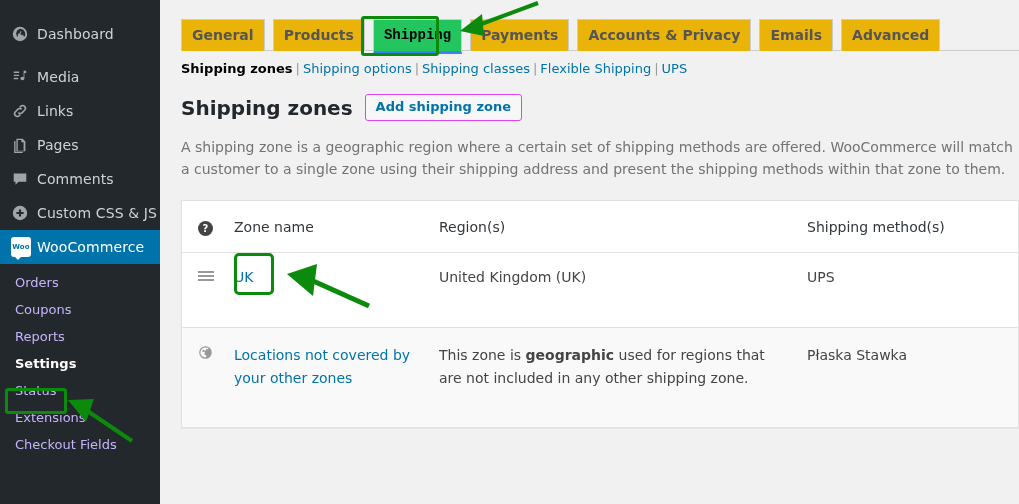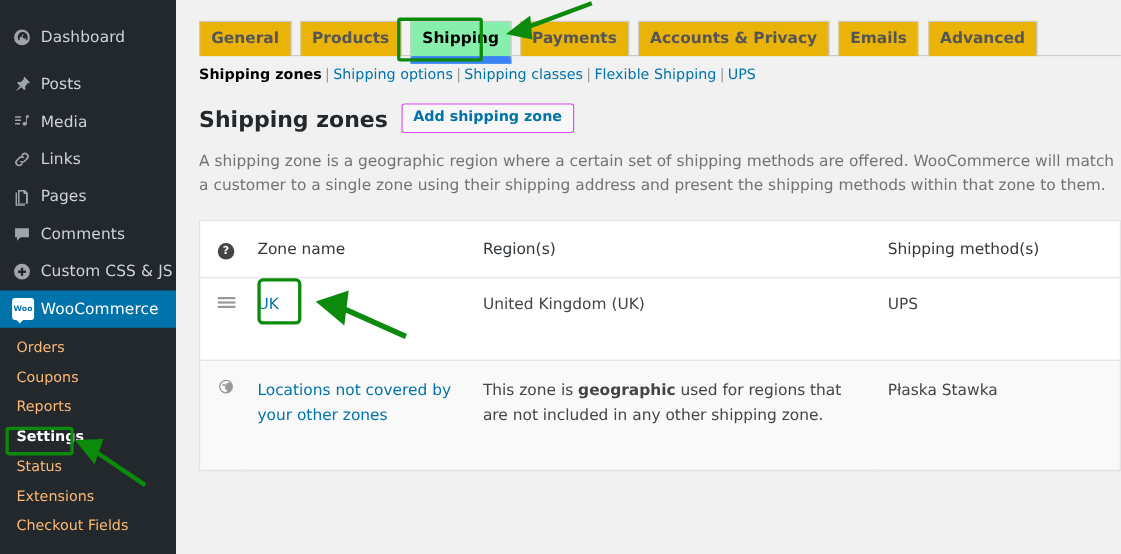--- a/index.html
+++ b/index.html
@@ -68,21 +68,21 @@
     border:3px solid transparent;
     border-top-color:#fff; border-bottom-width:0;
   }
 
   .submenu { padding: 6px 0 0 0; }
   .submenu-item {
     position: relative;
     display: block;
     padding: 4px 0 5px 15px;
     font-size: 13px;
-    color: #fdba74;
+    color: #c4b5fd;
     line-height: 18px;
     cursor: pointer;
   }
   .submenu-item.highlighted {
     color: #fff; font-weight: bold;
   }
 
   
   .hl-box {
     position: absolute;
@@ -118,23 +118,24 @@
     border-bottom: none;
     background: #eab308;
     color: #555;
     font-size: 14px;
     font-weight: 600;
     line-height: 20px;
     cursor: pointer;
     vertical-align: top;
   }
   .nav-tab.nav-tab-active {
-    background: #86efac;
-    border-bottom: 7px solid #3b82f6;
+    background: #22c55e;
+    border-bottom: 3px solid #3b82f6;
     color: #000;
+    font-family: Liberation Mono, monospace;
   }
 
   .subsubsub {
     margin: 9px 0 0 21px;
     font-size: 13px;
     color: #555;
     line-height: 18px;
   }
   .subsubsub .sep { color: #999; padding: 0 3px; }
   .subsubsub a { color: #0073aa; text-decoration: none; cursor: pointer; }
@@ -250,28 +251,20 @@
         <span class="mi-icon">
           <svg width="18" height="18" viewBox="0 0 20 20" fill="currentColor">
               <path d="M10 2a8 8 0 100 16 8 8 0 000-16zm0 2.2a5.8 5.8 0 015.8 5.8 5.7 5.7 0 01-.9 3.1l-1.3-1 .5-.9-1-.6-.5 1-2.3-1.7 1.4-2.6-1-.5-1.4 2.7a1.6 1.6 0 00-1.4 2.7l-1.2.9A5.8 5.8 0 0110 4.2z"></path>
             </svg>
         </span>
         <span class="mi-label">Dashboard</span>
       </div>
 
       <div class="menu-sep"></div>
 
-      <div class="menu-item">
-        <span class="mi-icon">
-          <svg width="18" height="18" viewBox="0 0 20 20" fill="currentColor">
-              <path d="M12.5 2l-1 1 .8.8-3.6 3.6-2.5-.4-1.2 1.2 3 3-3.6 4.4.5.5 4.4-3.6 3 3 1.2-1.2-.4-2.5L16.2 8l.8.8 1-1z"></path>
-            </svg>
-        </span>
-        <span class="mi-label">Posts</span>
-      </div>
 
       <div class="menu-item">
         <span class="mi-icon">
           <svg width="18" height="18" viewBox="0 0 20 20" fill="currentColor">
               <path d="M14 3v7.2a2.6 2.6 0 00-1.3-.4c-1.2 0-2.2.8-2.2 1.9s1 1.9 2.2 1.9 2.2-.8 2.2-1.9V5.6h2V3zM3 4h6v1.6H3zm0 3.4h6V9H3zm0 3.4h5v1.6H3z"></path>
             </svg>
         </span>
         <span class="mi-label">Media</span>
       </div>
 

